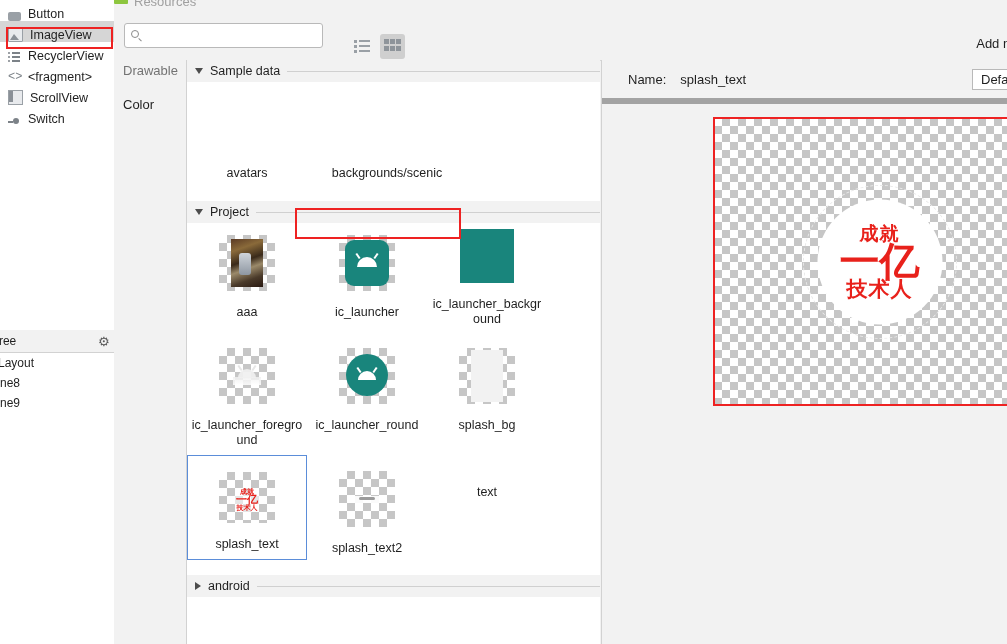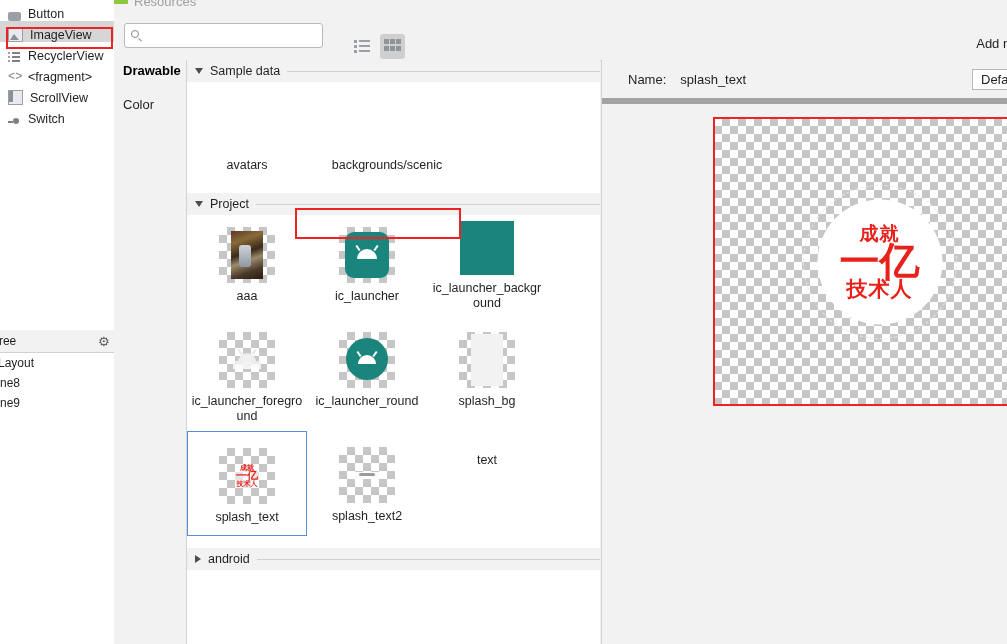--- a/index.html
+++ b/index.html
@@ -90,21 +90,21 @@
   #view-list b:nth-child(4){top:4px;}
   #view-list b:nth-child(5){top:9px;}
   #view-list b:nth-child(6){top:14px;}
   #view-grid{position:absolute;left:266px;top:22px;width:25px;height:25px;background:#cfcfcf;border-radius:3px;}
   #view-grid span{position:absolute;width:5px;height:5px;background:#8e949a;}
   #add-new{position:absolute;right:-74px;top:24px;font-size:13px;color:#1f1f1f;white-space:nowrap;}
 
   
   #catrail{position:absolute;left:0;top:60px;width:72px;height:584px;background:#f2f2f2;border-right:1px solid #d2d2d2;}
   .cat{height:22px;line-height:22px;padding-left:9px;font-size:13px;white-space:nowrap;}
-  .cat.active{color:#000000;font-weight:bold;}
+  .cat.active{color:#737373;}
 
   
   #reslist{position:absolute;left:73px;top:60px;width:413px;height:584px;background:#ffffff;overflow:hidden;}
   .section-hd{
     height:22px;display:flex;align-items:center;gap:7px;padding-left:8px;
     background:#f2f2f2;font-size:12.5px;color:#1f1f1f;
   }
   .tri{width:0;height:0;border-left:4.5px solid transparent;border-right:4.5px solid transparent;border-top:6px solid #4d4d4d;}
   .tri.collapsed{border-top:4.5px solid transparent;border-bottom:4.5px solid transparent;border-left:6px solid #4d4d4d;border-right:0;}
   .section-hd .line{flex:1;height:1px;background:#d0d0d0;margin-right:0;}
@@ -113,21 +113,21 @@
   .grid3{display:flex;flex-wrap:wrap;}
   .cell{width:120px;display:flex;flex-direction:column;align-items:center;padding-top:8px;box-sizing:border-box;}
   .cell.selected{border:1px solid #5b8dd9;}
   .thumb{width:56px;height:56px;position:relative;overflow:hidden;}
   .checker{
     background-image:
       linear-gradient(45deg,#c6c6c6 25%,transparent 25%,transparent 75%,#c6c6c6 75%),
       linear-gradient(45deg,#c6c6c6 25%,transparent 25%,transparent 75%,#c6c6c6 75%);
     background-size:16px 16px;background-position:0 0,8px 8px;background-color:#ffffff;
   }
-  .cap{font-size:12.5px;text-align:center;line-height:15px;margin-top:6px;padding-bottom:7px;width:112px;word-break:break-word;}
+  .cap{font-size:12.5px;text-align:center;line-height:15px;margin-top:14px;padding-bottom:7px;width:112px;word-break:break-word;}
 
   #project-highlight{left:181px;top:208px;width:166px;height:31px;border:2px solid #ee2222;box-sizing:border-box;pointer-events:none;}
 
   
   #detail{position:absolute;left:487px;top:60px;width:406px;height:584px;background:#f2f2f2;border-left:1px solid #d2d2d2;}
   #name-row{height:38px;display:flex;align-items:center;padding-left:26px;font-size:13px;gap:14px;border-bottom:6px solid #a3a3a3;}
   #name-row .nm{font-weight:normal;}
   #qualifier{
     position:absolute;right:-84px;top:9px;width:120px;height:21px;background:#fff;border:1px solid #b9b9b9;
     display:flex;align-items:center;padding-left:8px;box-sizing:border-box;font-size:13px;

